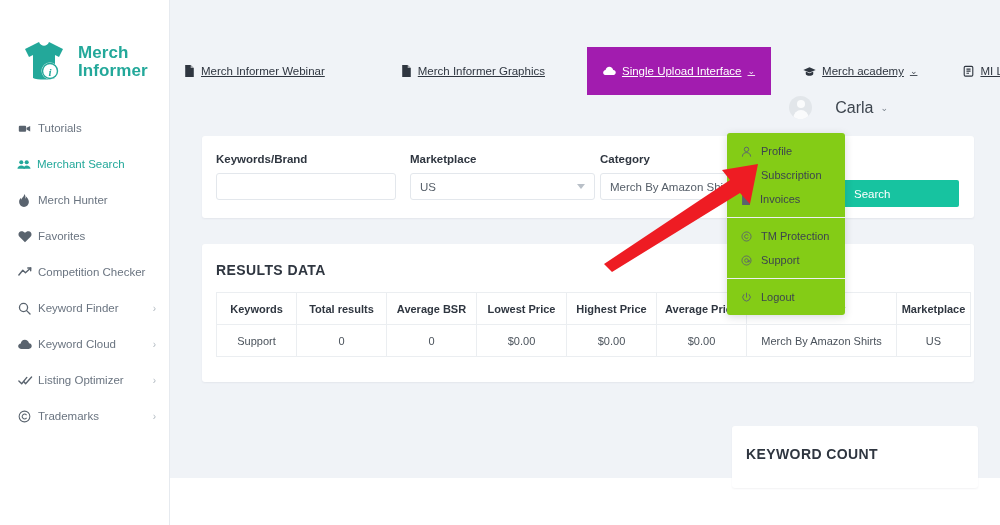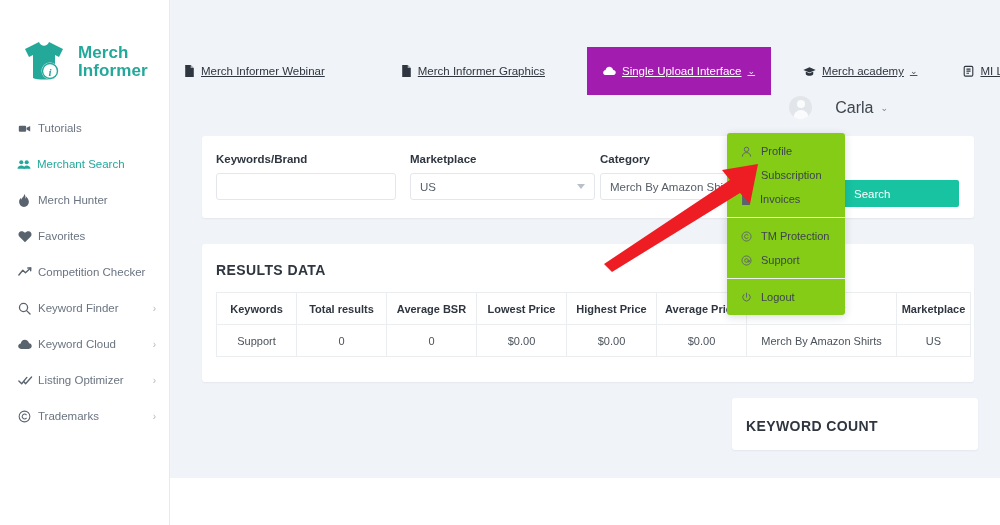--- a/index.html
+++ b/index.html
@@ -86,21 +86,21 @@
   .username { font-size: 16px; color: #3d454e; margin-left: 16px; }
   .user-chev { font-size: 9px; color: #7a838d; }
 
   
   .card {
     position: absolute; background: #ffffff; border-radius: 3px;
     box-shadow: 0 1px 2px rgba(30,40,60,.06);
   }
   #search-card { left: 32px; top: 136px; width: 772px; height: 82px; }
   #results-card { left: 32px; top: 244px; width: 772px; height: 138px; }
-  #keyword-card { left: 562px; top: 398px; width: 246px; height: 52px; }
+  #keyword-card { left: 562px; top: 426px; width: 246px; height: 62px; }
 
   .field { position: absolute; top: 17px; }
   .field-label {
     font-size: 11.5px; font-weight: bold; color: #2f3640; margin-bottom: 8px;
   }
   .field-input, .field-select {
     height: 27px; border: 1px solid #e3e7ec; border-radius: 3px;
     background: #fff; font-size: 11.5px; color: #555e68;
     display: flex; align-items: center; padding: 0 9px; width: 100%;
   }

